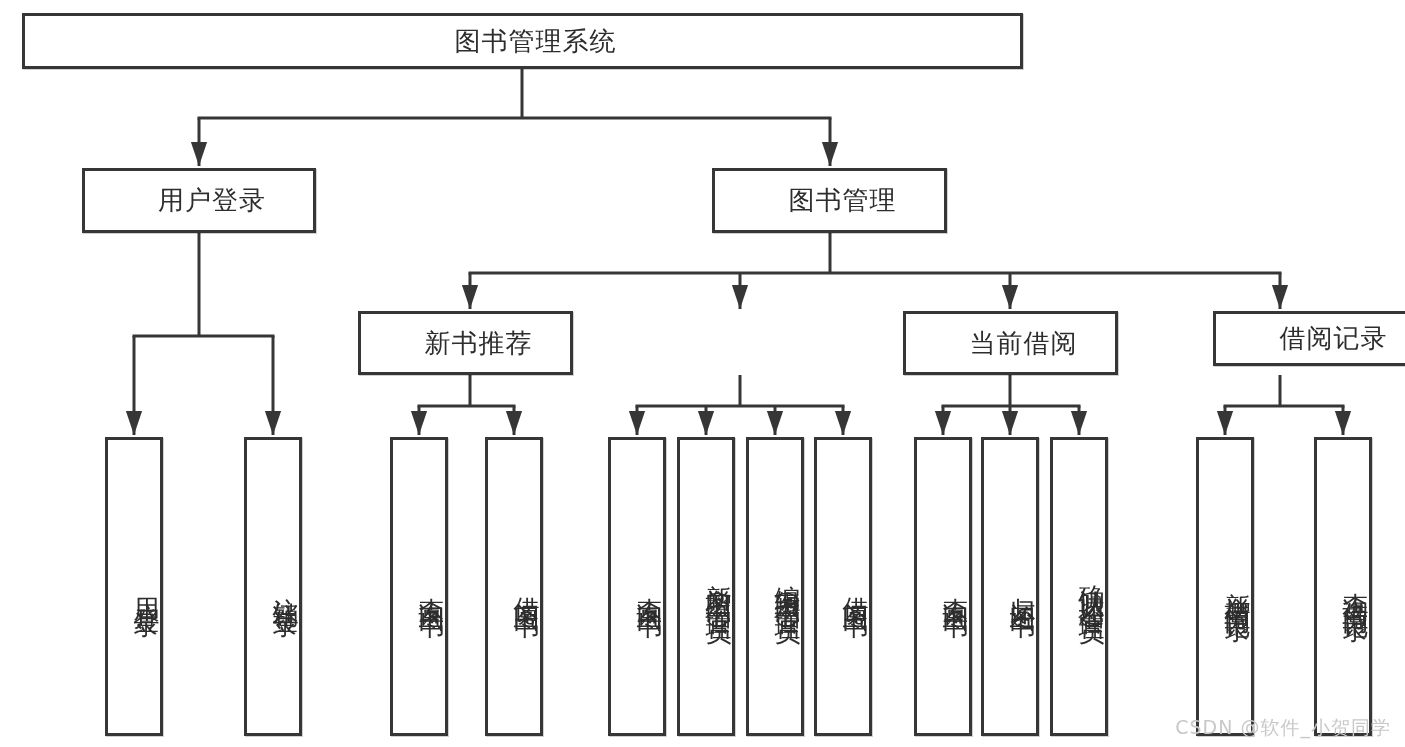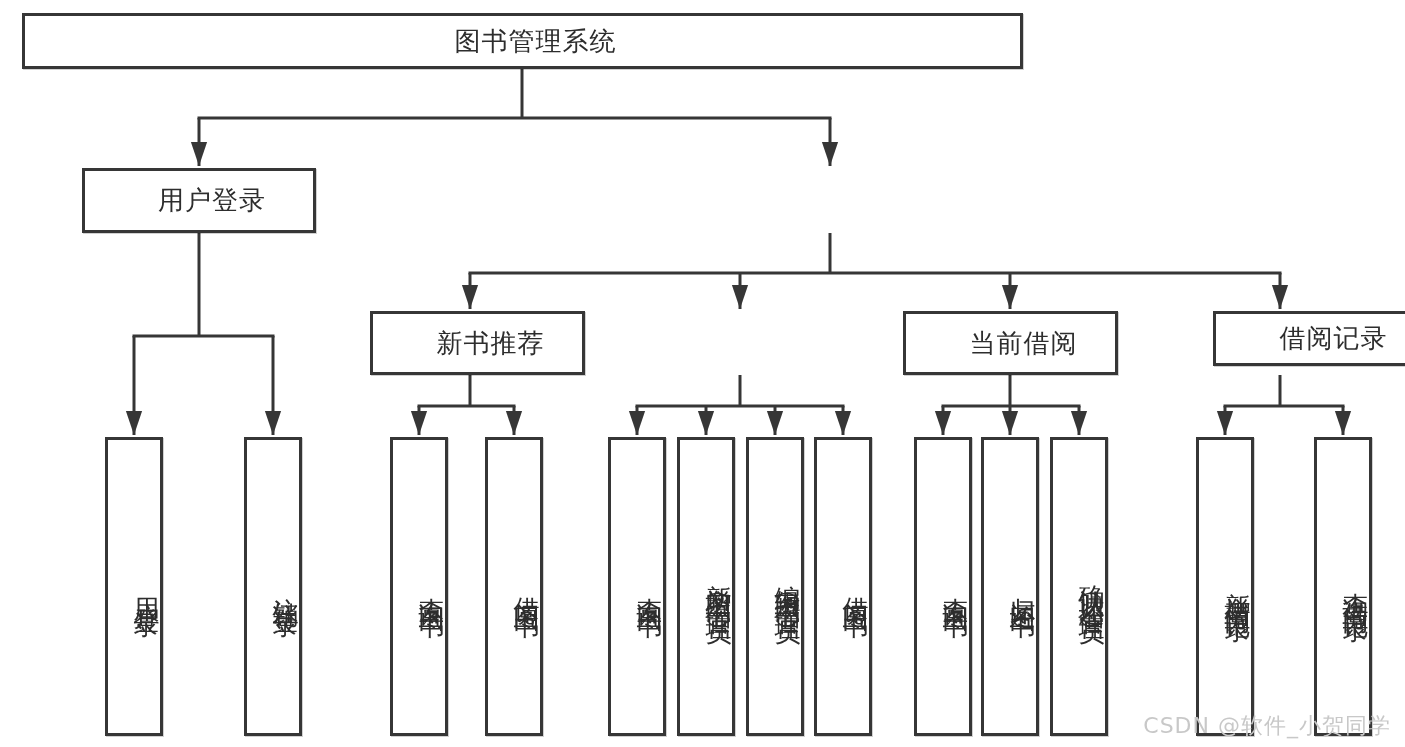--- a/index.html
+++ b/index.html
@@ -49,21 +49,21 @@
     letter-spacing: 5px;
     line-height: 1;
     font-size: 26px;
     color: #2d2d2d;
     white-space: nowrap;
   }
   .watermark {
     position: absolute;
     right: 14px;
     bottom: 6px;
-    font-size: 22px;
+    font-size: 19px;
     color: #c8c8c8;
     letter-spacing: 1px;
     z-index: 2;
   }
 </style>
 </head>
 <body>
 
 <div class="canvas">
 
@@ -113,22 +113,23 @@
       <path d="M1280,375 V406"></path>
       <path d="M1223.5,406 H1344.5"></path>
       <path d="M1225,406 V435" marker-end="url(#arrow)"></path>
       <path d="M1343,406 V435" marker-end="url(#arrow)"></path>
     </g>
   </svg>
 
   <div class="node" style="left:22px; top:13px; width:1001px; height:56px;">图书管理系统</div>
 
   <div class="node" style="left:82px; top:168px; width:234px; height:65px;">用户登录</div>
+  <div class="node" style="left:712px; top:168px; width:235px; height:65px;">图书管理</div>
 
-  <div class="node" style="left:370px; top:311px; width:215px; height:64px;">新书推荐</div>
+  <div class="node" style="left:358px; top:311px; width:215px; height:64px;">新书推荐</div>
   <div class="node" style="left:903px; top:311px; width:215px; height:64px;text-align:center;">当前借阅</div>
   <div class="node" style="left:1213px; top:311px; width:215px; height:55px;text-align:right;">借阅记录</div>
 
   <div class="node leaf" style="left:105px;">
     <span class="vtext">用户登录</span>
   </div>
   <div class="node leaf" style="left:244px;">
     <span class="vtext">注销登录</span>
   </div>
 

